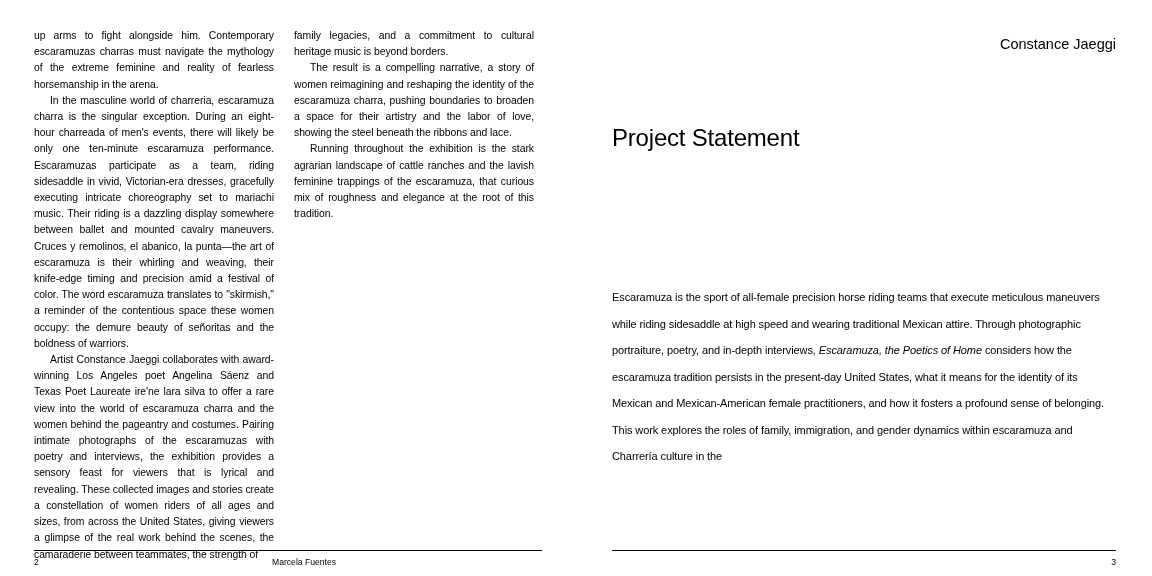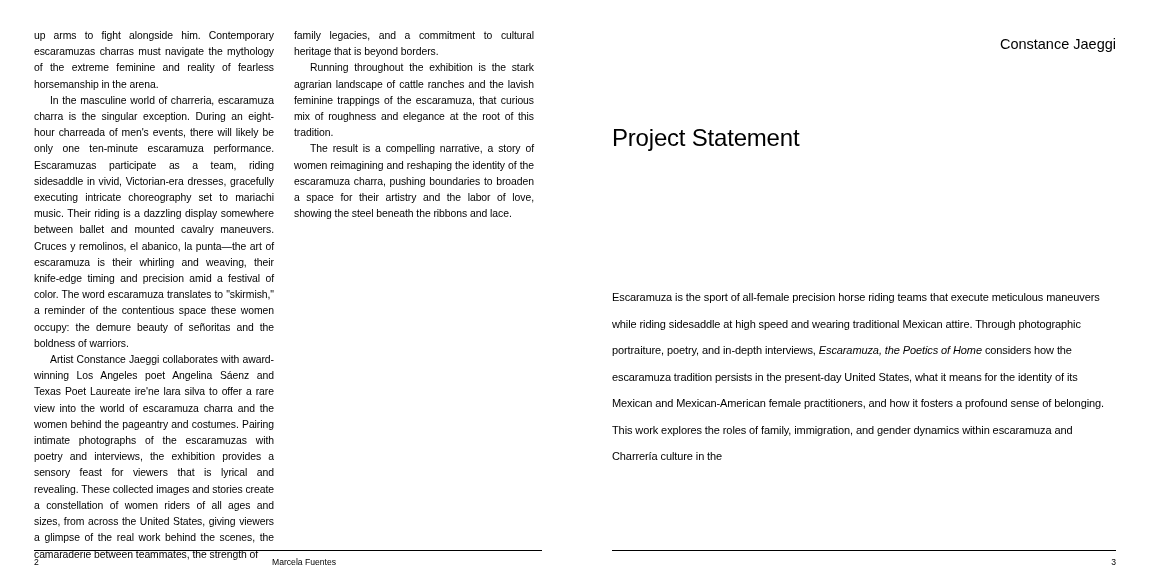--- a/index.html
+++ b/index.html
@@ -115,23 +115,23 @@
 <div class="spread">
 
   <div class="page page-left">
     <div class="columns">
       <div class="col body-text">
         <p>up arms to fight alongside him. Contemporary escaramuzas charras must navigate the mythology of the extreme feminine and reality of fearless horsemanship in the arena.</p>
         <p class="indent">In the masculine world of charreria, escaramuza charra is the singular exception. During an eight-hour charreada of men's events, there will likely be only one ten-minute escaramuza performance. Escaramuzas participate as a team, riding sidesaddle in vivid, Victorian-era dresses, gracefully executing intricate choreography set to mariachi music. Their riding is a dazzling display somewhere between ballet and mounted cavalry maneuvers. Cruces y remolinos, el abanico, la punta—the art of escaramuza is their whirling and weaving, their knife-edge timing and precision amid a festival of color. The word escaramuza translates to "skirmish," a reminder of the contentious space these women occupy: the demure beauty of señoritas and the boldness of warriors.</p>
         <p class="indent">Artist Constance Jaeggi collaborates with award-winning Los Angeles poet Angelina Sáenz and Texas Poet Laureate ire'ne lara silva to offer a rare view into the world of escaramuza charra and the women behind the pageantry and costumes. Pairing intimate photographs of the escaramuzas with poetry and interviews, the exhibition provides a sensory feast for viewers that is lyrical and revealing. These collected images and stories create a constellation of women riders of all ages and sizes, from across the United States, giving viewers a glimpse of the real work behind the scenes, the camaraderie between teammates, the strength of</p>
       </div>
       <div class="col body-text">
-        <p>family legacies, and a commitment to cultural heritage that is beyond borders.</p>
+        <p>family legacies, and a commitment to cultural heritage music is beyond borders.</p>
+        <p class="indent">The result is a compelling narrative, a story of women reimagining and reshaping the identity of the escaramuza charra, pushing boundaries to broaden a space for their artistry and the labor of love, showing the steel beneath the ribbons and lace.</p>
         <p class="indent">Running throughout the exhibition is the stark agrarian landscape of cattle ranches and the lavish feminine trappings of the escaramuza, that curious mix of roughness and elegance at the root of this tradition.</p>
-        <p class="indent">The result is a compelling narrative, a story of women reimagining and reshaping the identity of the escaramuza charra, pushing boundaries to broaden a space for their artistry and the labor of love, showing the steel beneath the ribbons and lace.</p>
       </div>
     </div>
     <div class="footer">
       <div class="footer-rule"></div>
       <div class="folio folio-left">2</div>
       <div class="running-head">Marcela Fuentes</div>
     </div>
   </div>
 
   <div class="page page-right">

